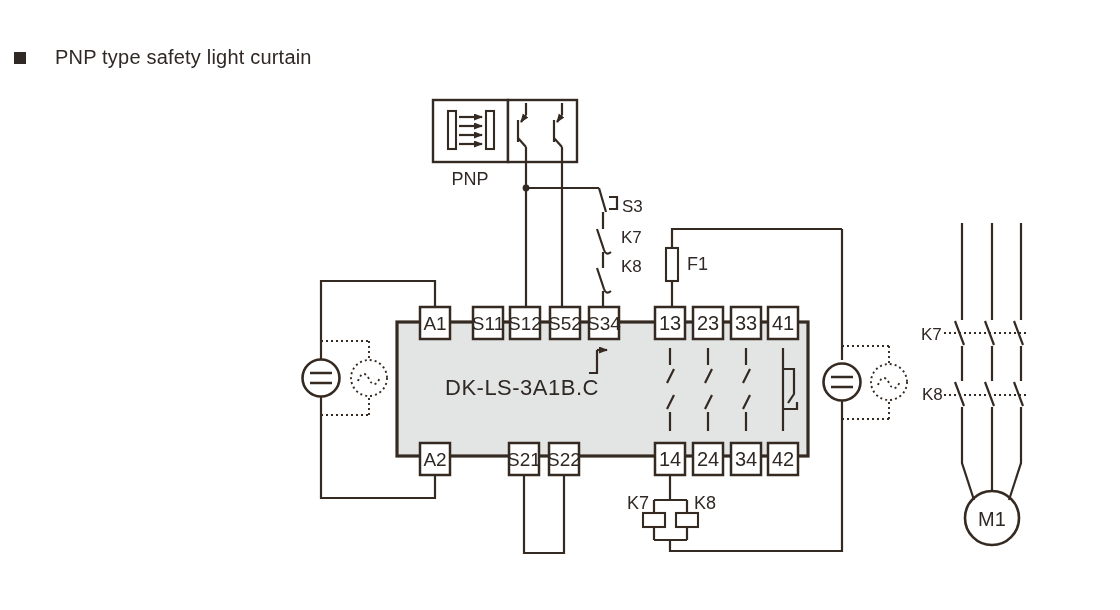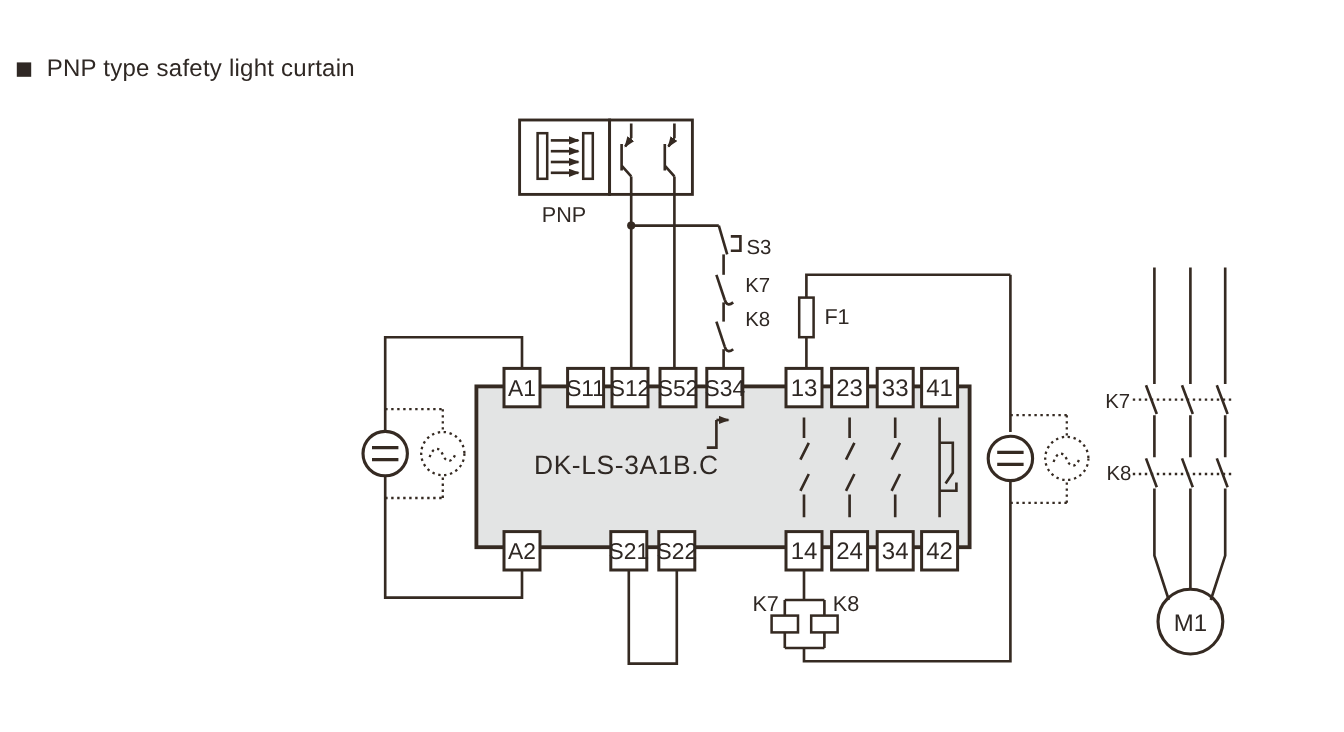--- a/index.html
+++ b/index.html
@@ -1,21 +1,21 @@
 <!DOCTYPE html>
 <html style="--line: #352a22; --text: #2f2824; --relay-fill: #e3e4e4; --background: #ffffff;"><head>
 <meta charset="utf-8">
 <style>
   :root{
     --line:#352a22; --text:#2f2824; --relay-fill:#e3e4e4; --background:#ffffff;
   }
   html,body{margin:0;padding:0;background:var(--background);}
   .stage{position:relative;width:1120px;height:610px;background:var(--background);overflow:hidden;
          font-family:"Liberation Sans",sans-serif;}
-  .header{position:absolute;left:14px;top:46px;display:flex;align-items:center;gap:13px;}
+  .header{position:absolute;left:14px;top:46px;display:flex;align-items:center;gap:29px;}
   .bullet{width:12px;height:12px;background:var(--text);flex:0 0 auto;}
   .title{font-size:20px;color:var(--text);letter-spacing:0.2px;}
   svg text{font-family:"Liberation Sans",sans-serif;fill:var(--text);}
   .w{fill:none;stroke:var(--line);stroke-width:2.2;stroke-linejoin:miter;stroke-linecap:butt;}
   .w3{fill:none;stroke:var(--line);stroke-width:2.6;}
   .cp{fill:#ffffff;stroke:var(--line);stroke-width:2.4;}
   .cp2{fill:#ffffff;stroke:var(--line);stroke-width:2.1;}
   .relaybody{fill:var(--relay-fill);stroke:var(--line);stroke-width:3.2;}
   .term{fill:#ffffff;stroke:var(--line);stroke-width:2.5;}
   .dsh{fill:none;stroke:var(--line);stroke-width:1.9;stroke-dasharray:2 3;}

